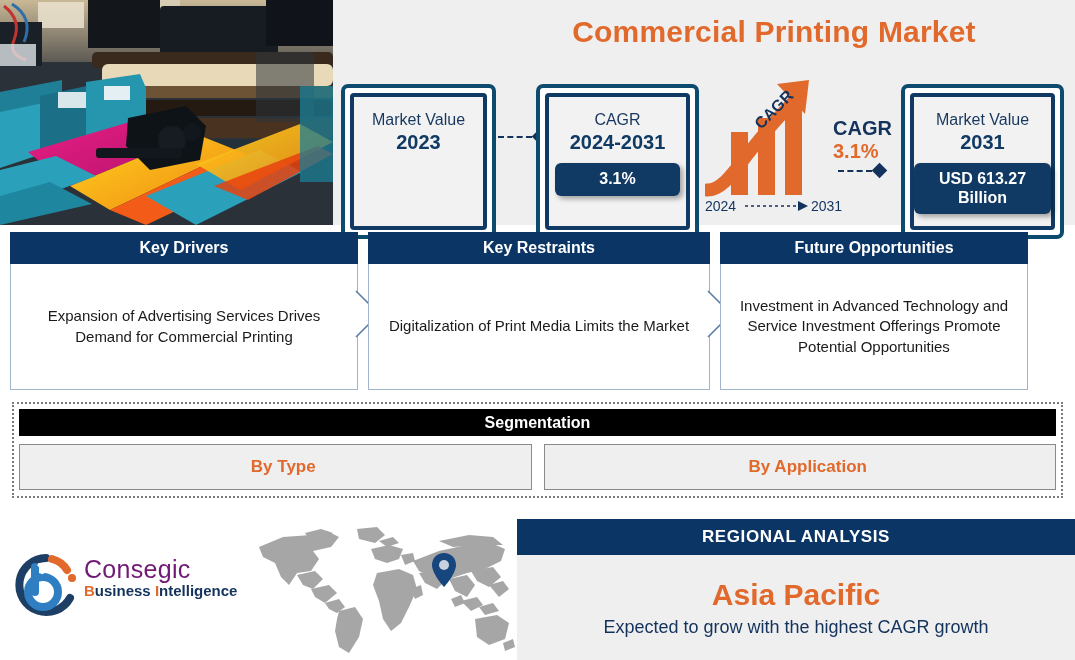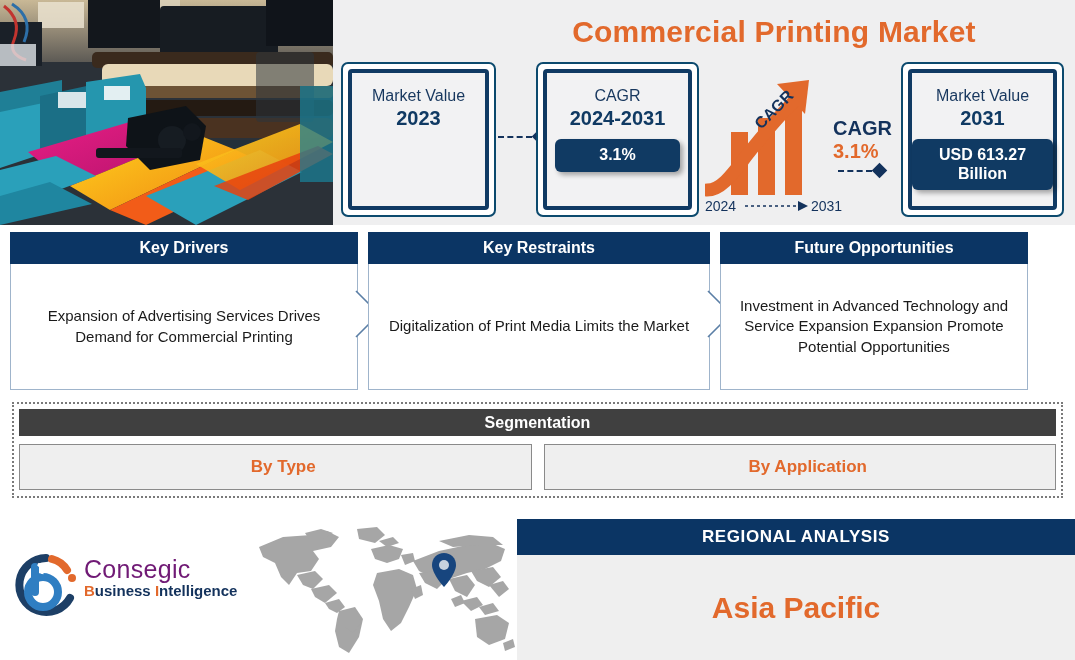--- a/index.html
+++ b/index.html
@@ -18,21 +18,21 @@
 
   .main-title {
     position: absolute; left: 333px; top: 8px; width: 882px; height: 48px;
     display: flex; align-items: center; justify-content: center;
     color: #e2692c; font-size: 30px; font-weight: bold; letter-spacing: .2px;
   }
 
   
   .stat-card {
     position: absolute; background: #ffffff;
-    border: 2px solid #0c4a6e; border-radius: 7px; padding: 5px;
+    border: 4px solid #0c4a6e; border-radius: 7px; padding: 5px; margin-top: 22px;
   }
   .stat-inner {
     width: 100%; height: 100%; background: #f2f2f3;
     border: 4px solid #103a63; border-radius: 4px;
     display: flex; flex-direction: column; align-items: center; justify-content: flex-start;
     padding-top: 14px;
   }
   .stat-label { color: #17375e; font-size: 16px; line-height: 1.15; }
   .stat-year { color: #103a63; font-size: 20px; font-weight: bold; line-height: 1.2; margin-top: 1px; }
   .stat-pill {
@@ -75,21 +75,21 @@
   .chevron { position: absolute; top: 290px; width: 26px; height: 48px; }
   #chev-1 { left: 355px; }
   #chev-2 { left: 707px; }
 
   
   .seg-wrap {
     position: absolute; left: 12px; top: 402px; width: 1051px; height: 96px;
     border: 2px dotted #7a7a7a; padding: 5px;
   }
   .seg-head {
-    height: 27px; background: #404040; color: #ffffff;
+    height: 27px; background: #000000; color: #ffffff;
     font-size: 16px; font-weight: bold; display: flex; align-items: center; justify-content: center;
   }
   .seg-row { display: flex; gap: 12px; margin-top: 8px; }
   .seg-cell {
     flex: 1; height: 46px; background: #efefef; border: 1px solid #8a8a8a;
     display: flex; align-items: center; justify-content: center;
     color: #e2692c; font-size: 17px; font-weight: bold; padding-left: 16px;
   }
 
   
@@ -261,21 +261,21 @@
     <div class="panel-head">Key Restraints</div>
     <div class="panel-body">Digitalization of Print Media Limits the Market</div>
   </div>
 
   <svg class="chevron" id="chev-2" viewBox="0 0 26 48" xmlns="http://www.w3.org/2000/svg">
     <path d="M1 1 L24 24 L1 47" stroke="#5b7fa6" stroke-width="1.6" fill="#ffffff"></path>
   </svg>
 
   <div class="panel" id="panel-future">
     <div class="panel-head">Future Opportunities</div>
-    <div class="panel-body">Investment in Advanced Technology and Service Expansion Expansion Promote Potential Opportunities</div>
+    <div class="panel-body">Investment in Advanced Technology and Service Investment Offerings Promote Potential Opportunities</div>
   </div>
 
   <div class="seg-wrap">
     <div class="seg-head">Segmentation</div>
     <div class="seg-row">
       <div class="seg-cell">By Type</div>
       <div class="seg-cell">By Application</div>
     </div>
   </div>
 
@@ -337,17 +337,18 @@
           <path d="M191 26 C 184 26 179 31 179 38 C 179 47 191 60 191 60 C 191 60 203 47 203 38 C 203 31 198 26 191 26 Z" fill="#17457e"></path>
           <circle cx="191" cy="38" r="5" fill="#c7d2de"></circle>
         </g>
       </svg>
     </div>
 
     <div class="region-box">
       <div class="region-head">REGIONAL ANALYSIS</div>
       <div class="region-body">
         <div class="region-name">Asia Pacific</div>
+        <div class="region-desc">Expected to grow with the highest CAGR growth</div>
       </div>
     </div>
   </div>
 
 </div>
 
 </body></html>

